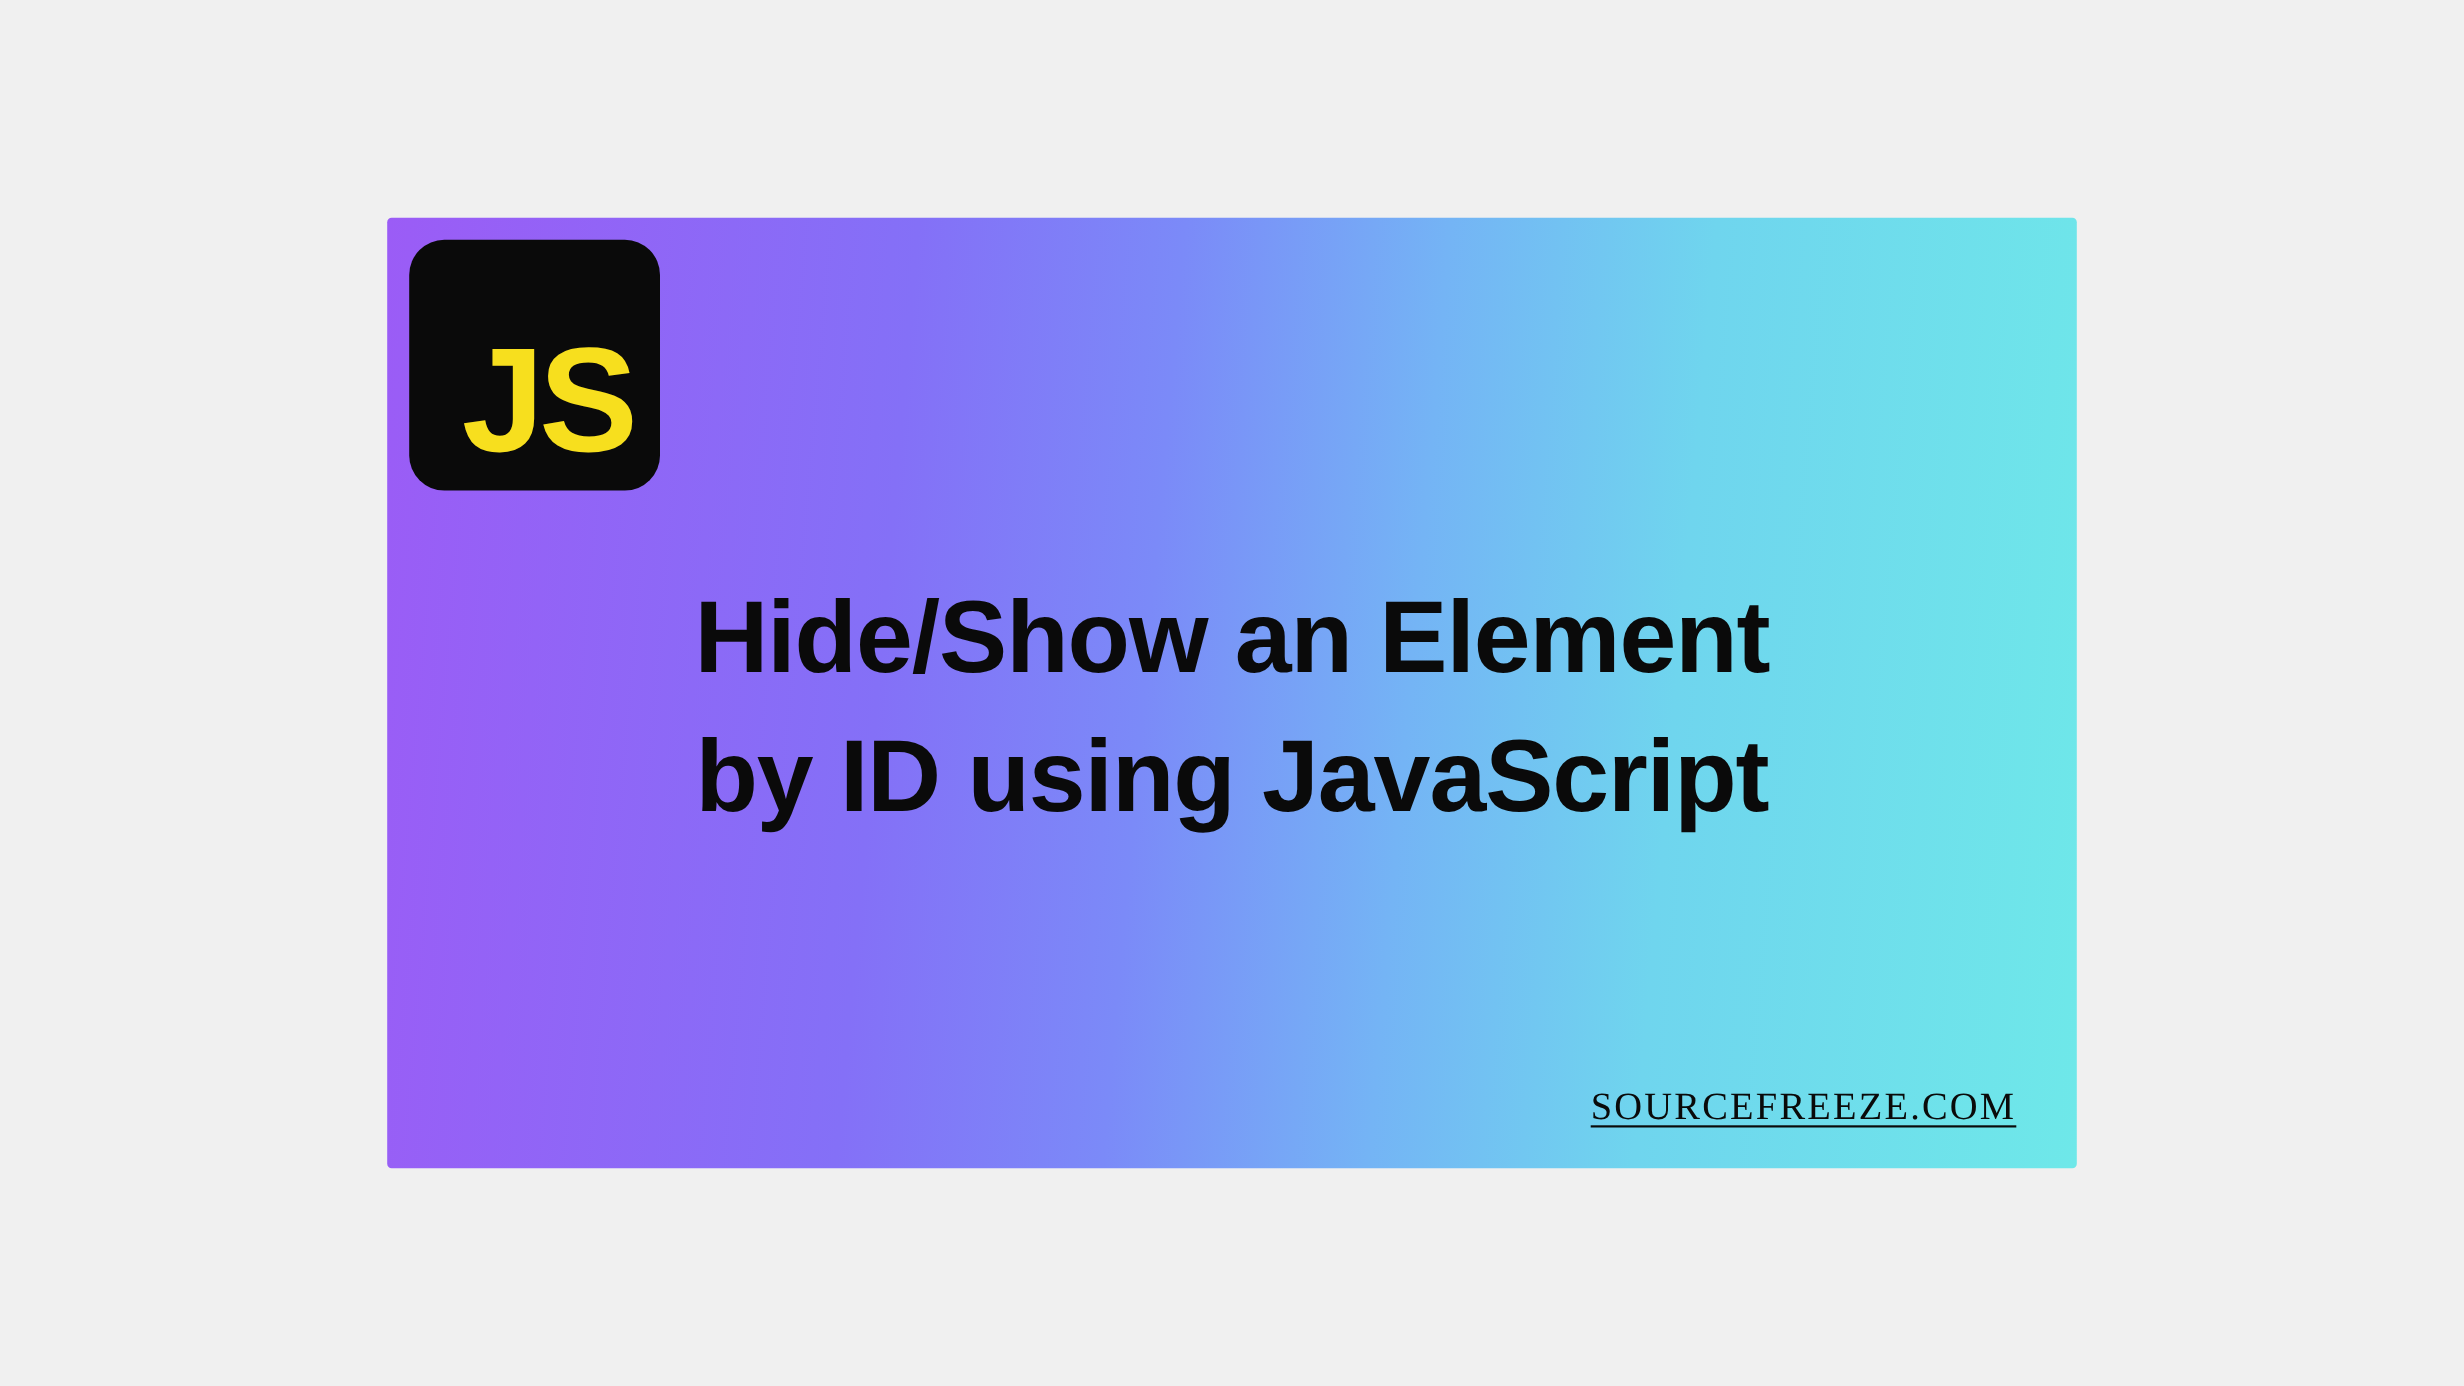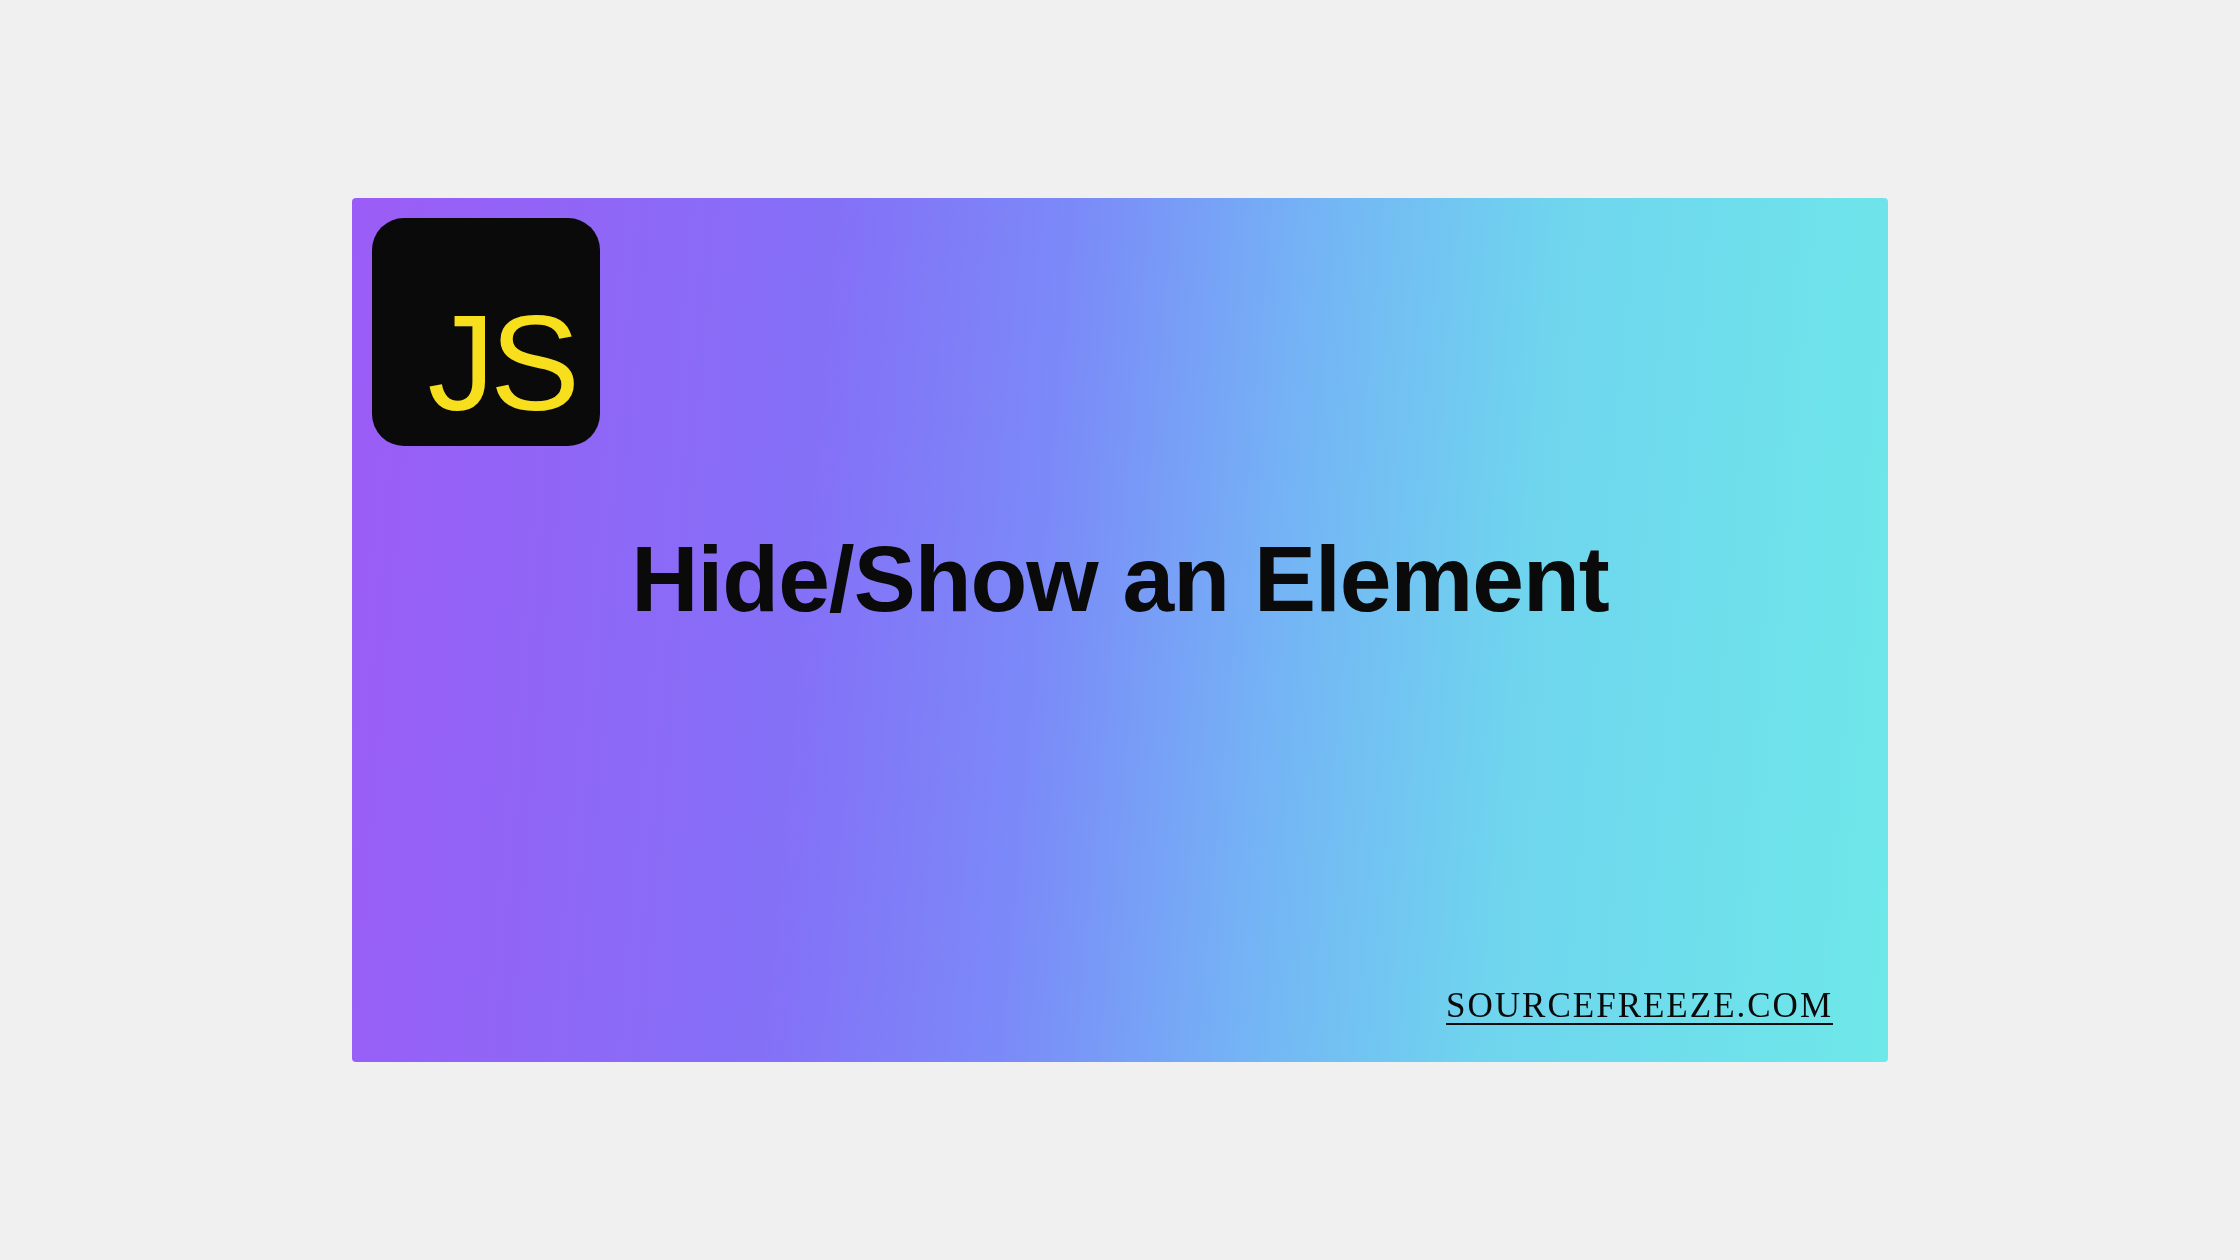--- a/index.html
+++ b/index.html
@@ -35,21 +35,21 @@
       border-radius: 32px;
       display: flex;
       align-items: flex-end;
       justify-content: flex-end;
       padding: 15px 25px;
     }
     
     .js-logo-text {
       color: #f7df1e;
       font-family: Arial, Helvetica, sans-serif;
-      font-weight: 400;
+      font-weight: 700;
       font-size: 135px;
       line-height: 1;
       letter-spacing: -5px;
       margin-left: 32px;
     }
     
     .title {
       position: absolute;
       top: 319px;
       left: 0;
@@ -78,15 +78,16 @@
   </style>
 </head>
 <body>
 
 <div class="card">
   <div class="js-logo">
     <span class="js-logo-text">JS</span>
   </div>
   <h1 class="title">
     <span>Hide/Show an Element</span><br>
+    <span>by ID using JavaScript</span>
   </h1>
   <div class="attribution">SOURCEFREEZE.COM</div>
 </div>
 
 </body></html>

